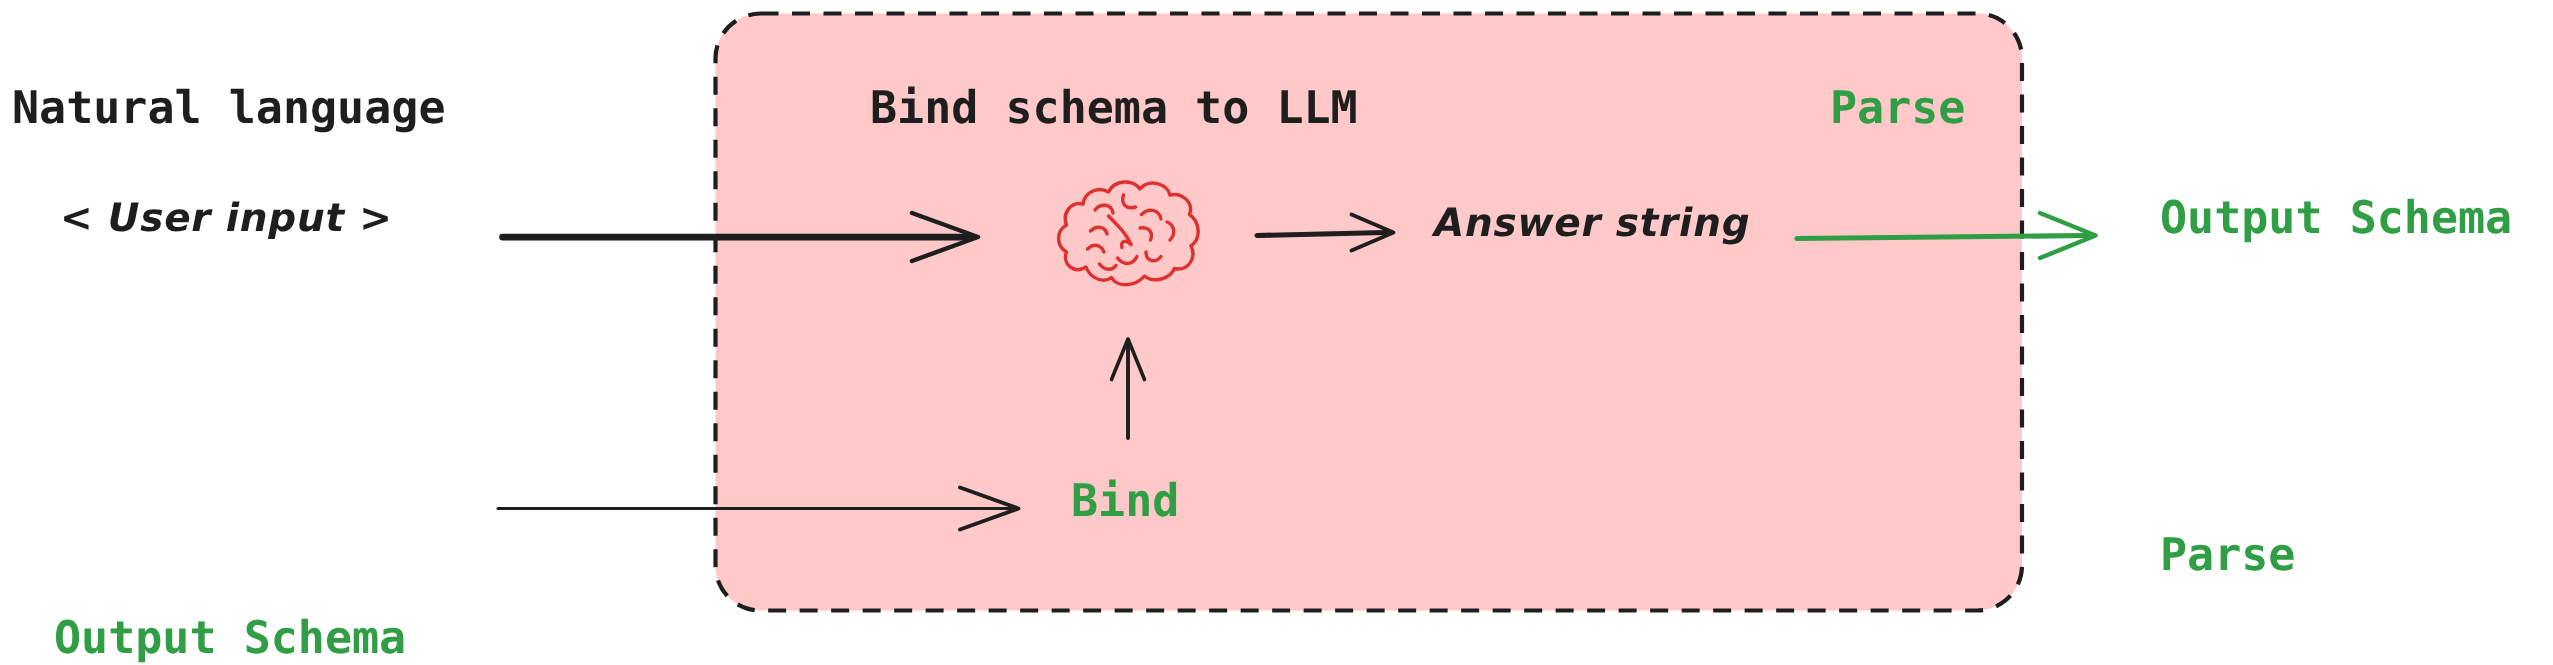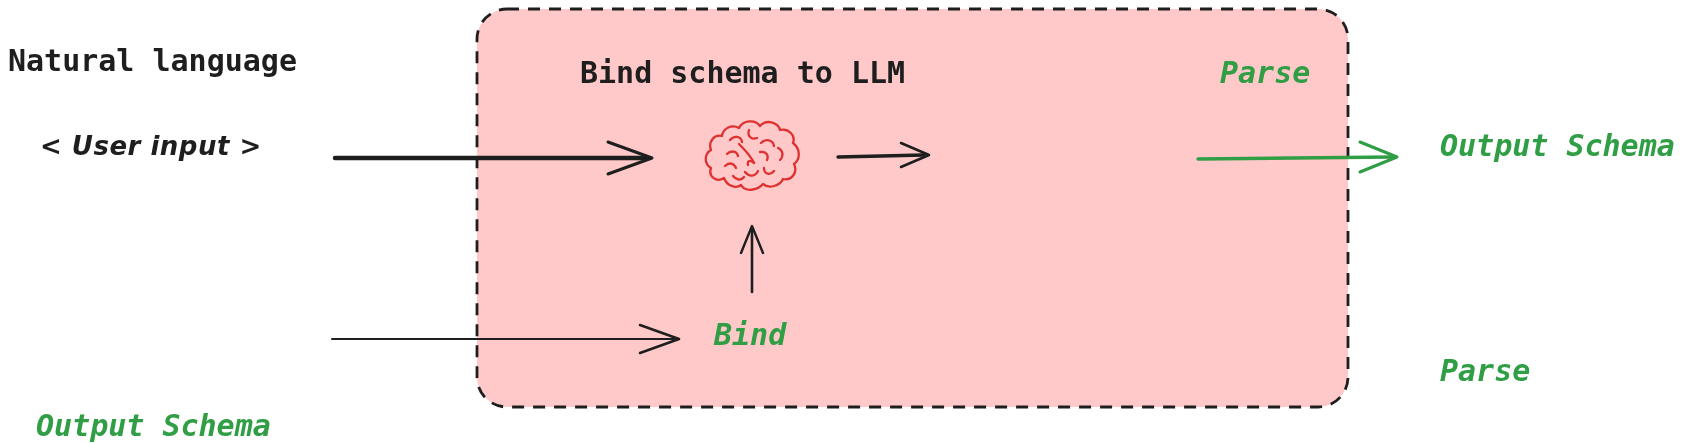--- a/index.html
+++ b/index.html
@@ -18,21 +18,21 @@
   }
   .layer{position:absolute;left:0;top:0;width:1702px;height:443px;}
   .label{position:absolute;white-space:pre;}
   .code{
     font-family:"DejaVu Sans Mono","Liberation Mono",monospace;
     font-weight:700;
     font-size:30px;
     line-height:38px;
     color:var(--stroke-black);
   }
-  .green-text{color:var(--green);font-style:italic;}
+  .green-text{color:var(--green);}
   .hand{
     font-family:"DejaVu Sans","Liberation Sans",sans-serif;
     font-style:italic;
     font-weight:700;
     font-size:26px;
     line-height:44px;
     color:var(--stroke-black);
     letter-spacing:.5px;
   }
   .schema-block .line{line-height:40px;white-space:pre;margin-top:17px;}
@@ -85,28 +85,29 @@
       <path class="brain-path" d="M24 36 C28 32,34 33,35 38"></path>
       <path class="brain-path" d="M22 48 C26 44,31 45,33 50"></path>
       <path class="brain-path" d="M42 54 C46 59,52 59,55 53"></path>
       <path class="brain-path" d="M61 50 C61 56,67 58,71 53"></path>
       <path class="brain-path" d="M57 34 C63 33,66 37,64 42"></path>
       <path class="brain-path" d="M75 30 C80 32,81 38,77 42"></path>
       <path class="brain-path" d="M30 58 C33 62,38 63,41 59"></path>
     </g>
   </svg>
 
-  <div class="label code" style="left:8px;top:42px">Natural language</div>
+  <div class="label code" style="left:8px;top:54px">Natural language</div>
 
   <div class="label hand" style="left:40px;top:124px">&lt; User input &gt;</div>
 
   <div class="label code" style="left:580px;top:54px">Bind schema to LLM</div>
 
   <div class="label code green-text" style="left:1220px;top:54px">Parse</div>
 
+  <div class="label hand" style="left:956px;top:127px">Answer string</div>
 
   <div class="label code green-text" style="left:714px;top:316px">Bind</div>
 
   <div class="label code green-text schema-block" style="left:36px;top:313px">
     <div class="line">Output Schema</div>
     
     
   </div>
 
   <div class="label code green-text schema-block" style="left:1440px;top:33px">

